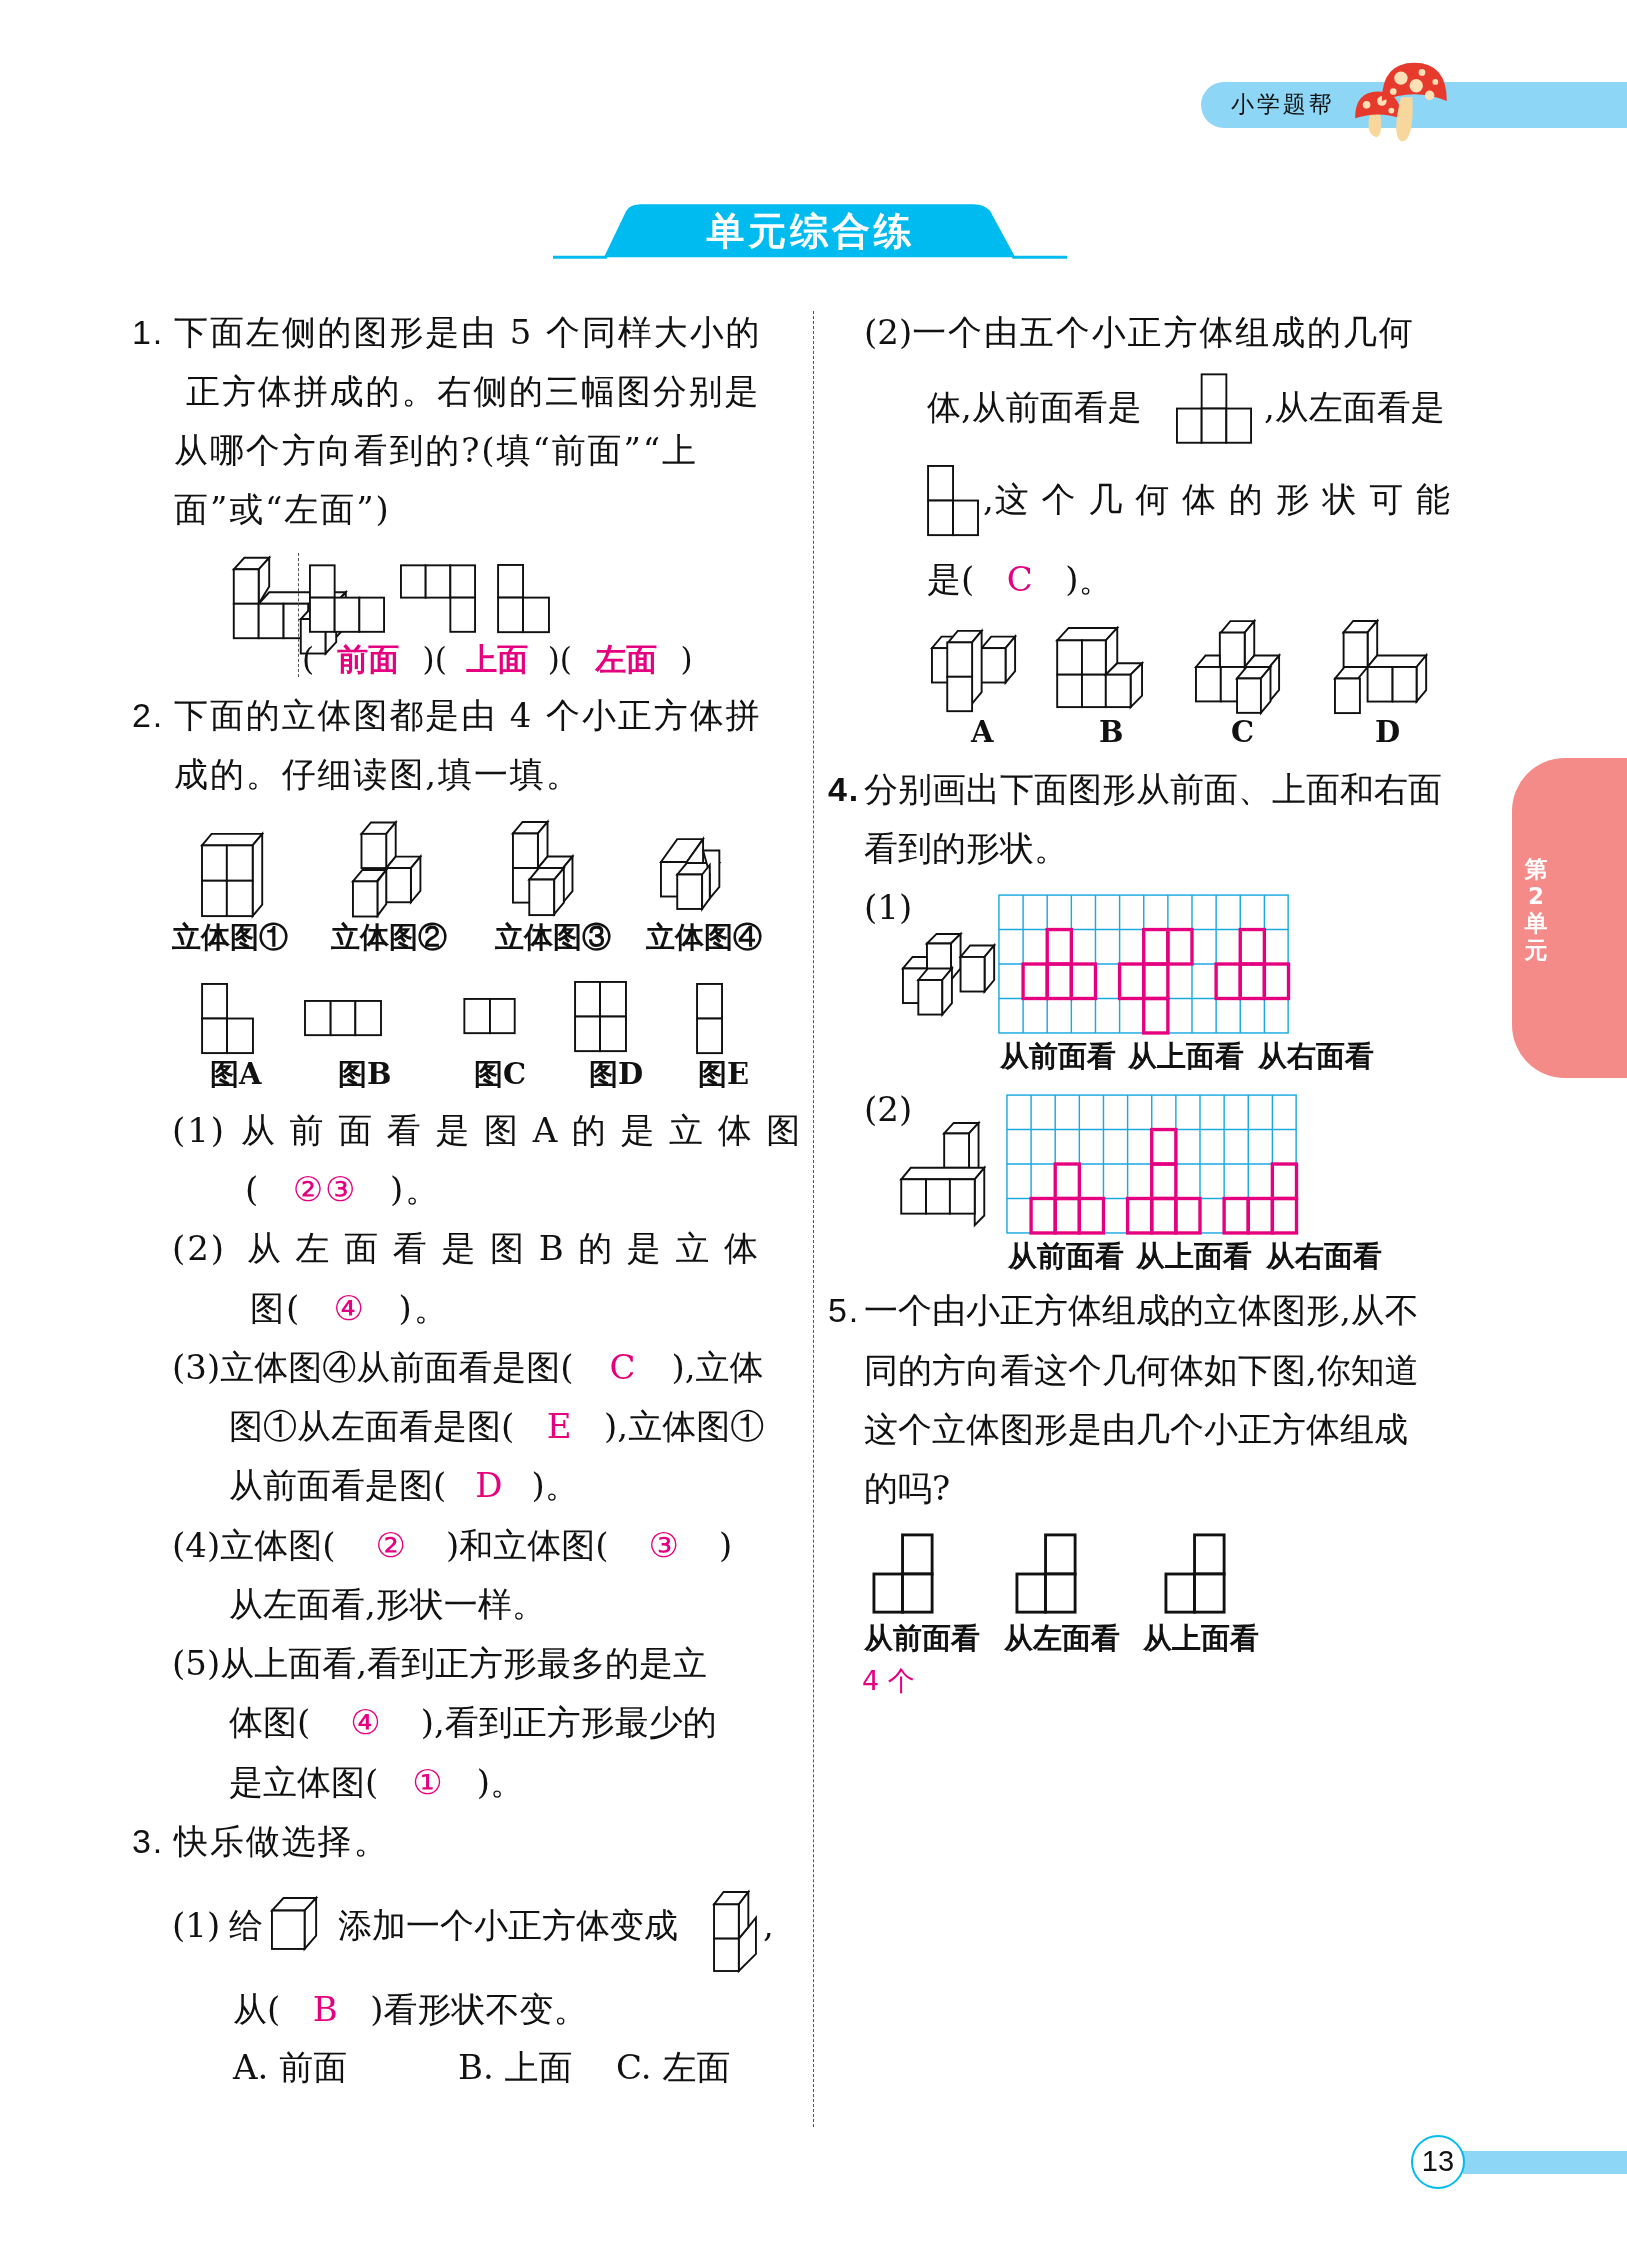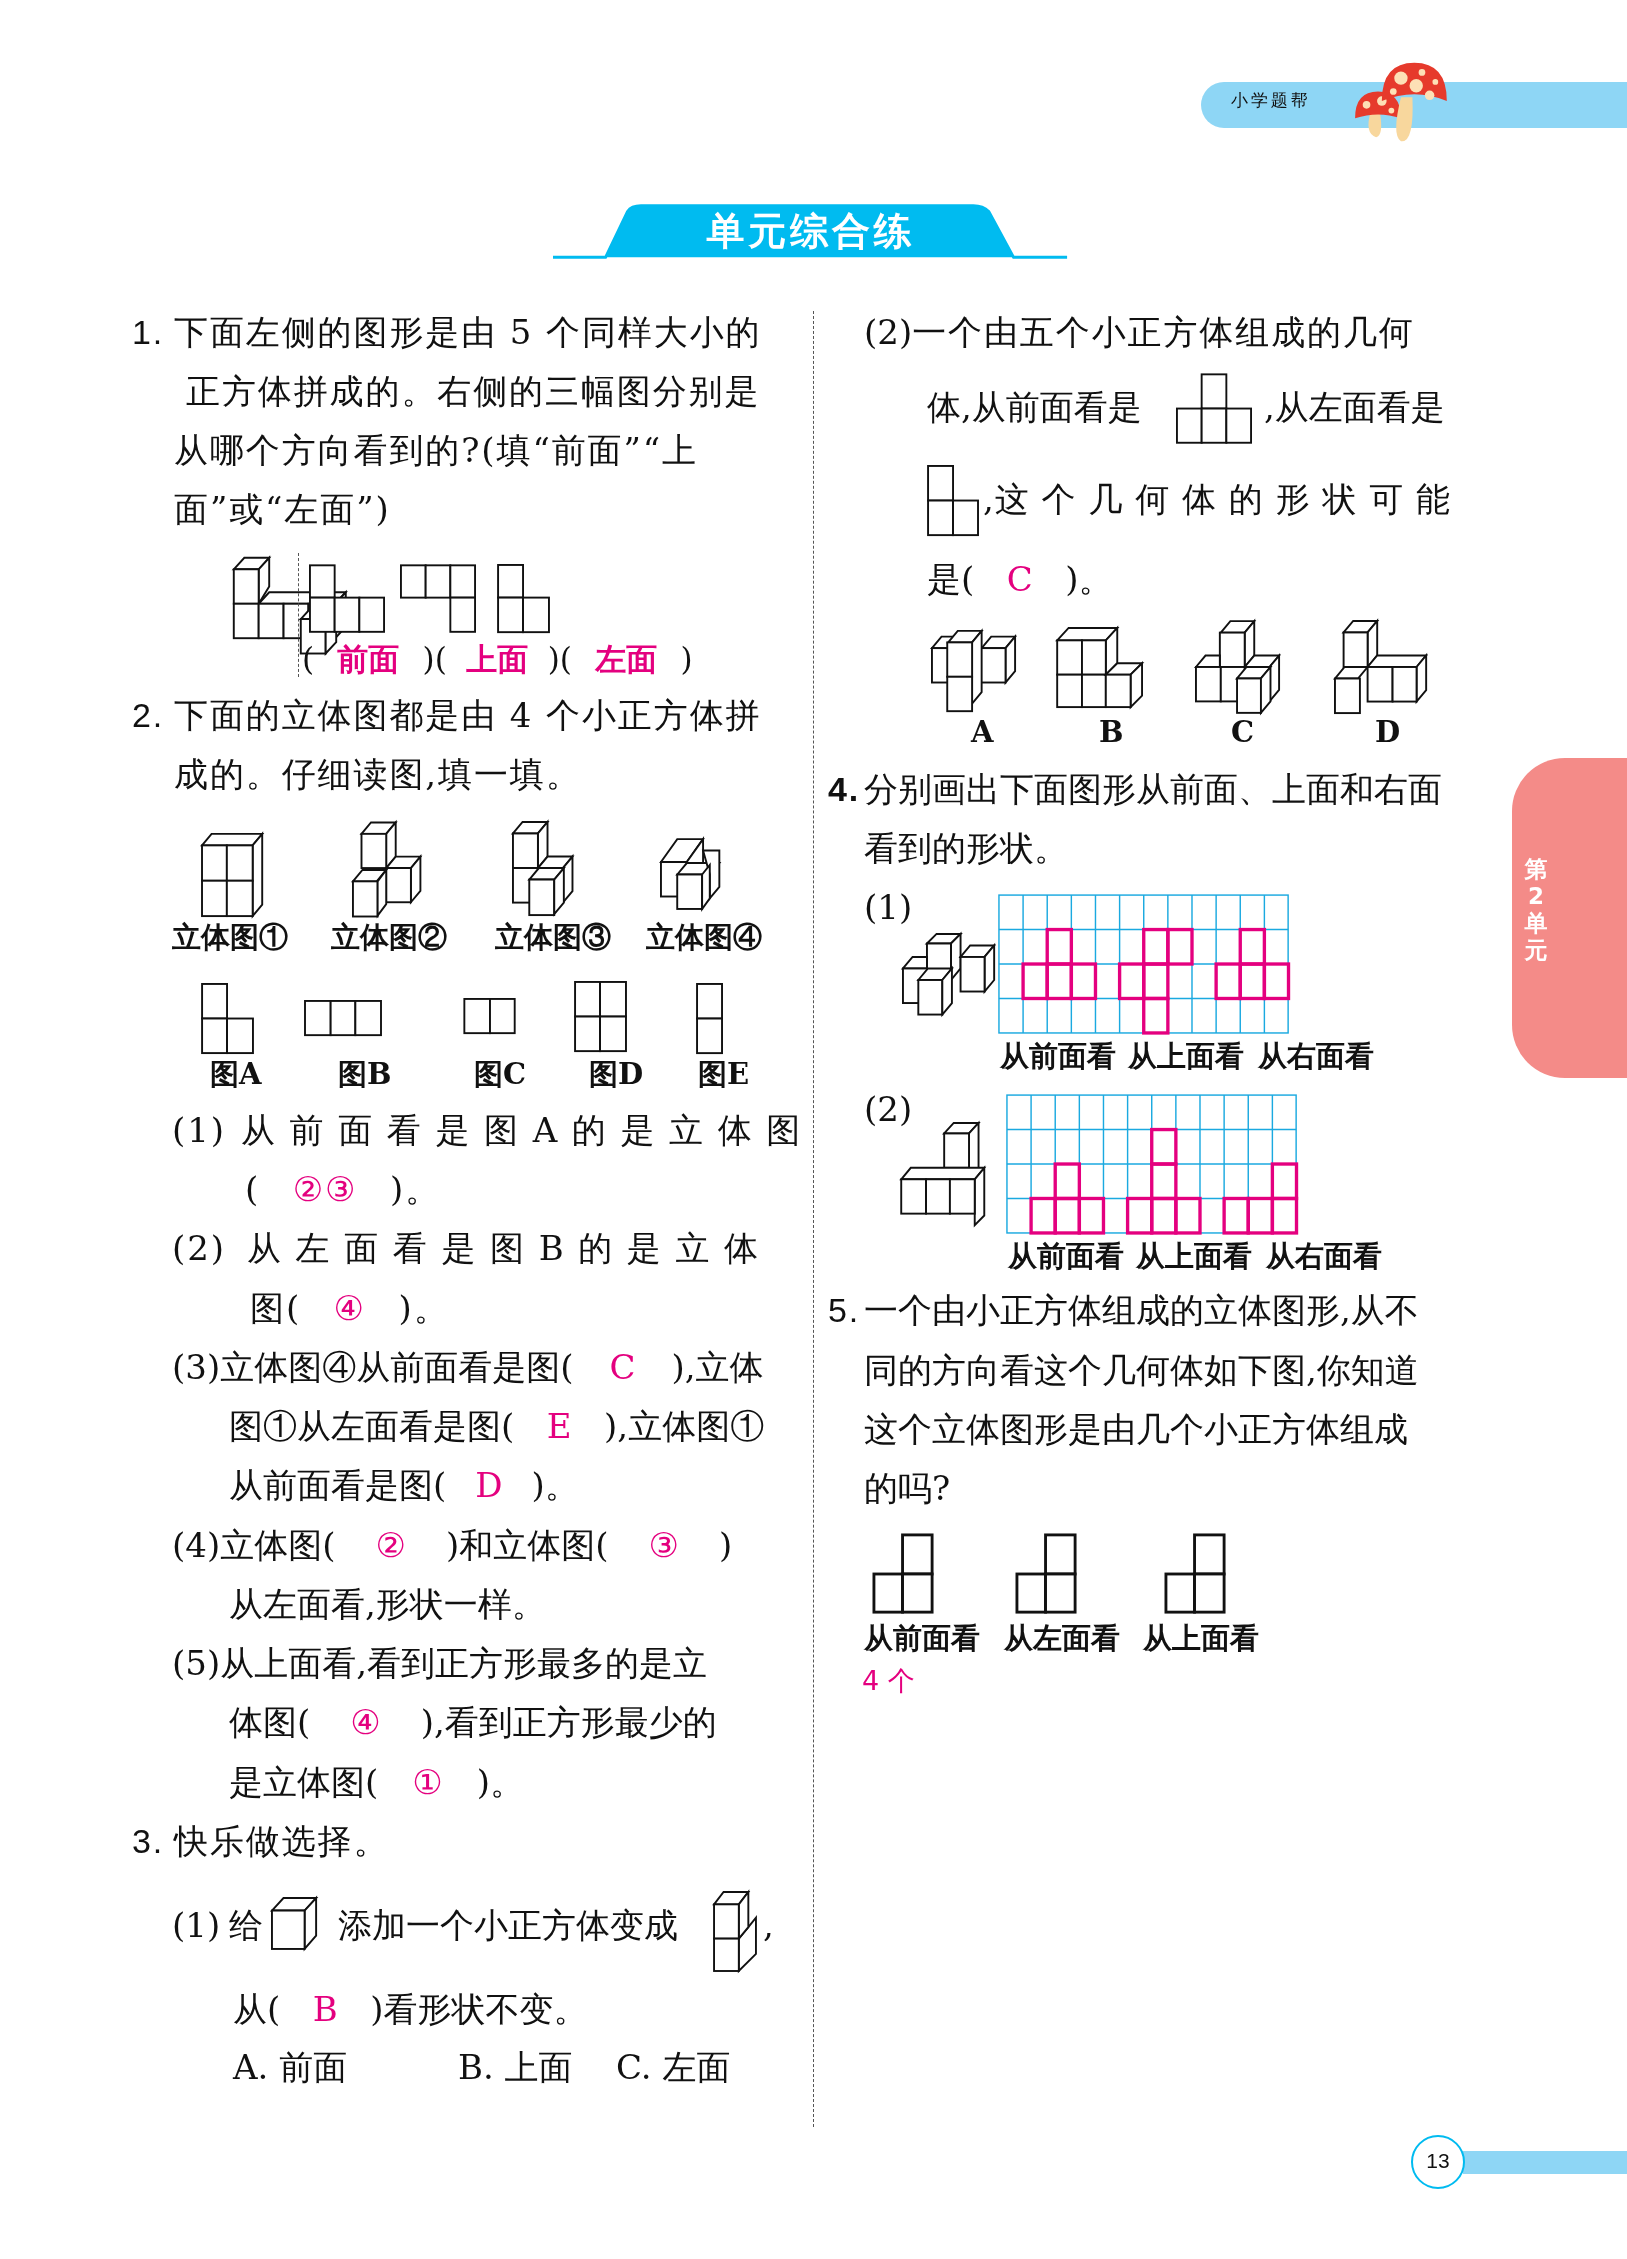--- a/index.html
+++ b/index.html
@@ -10,21 +10,21 @@
   .ans { color:#e4007f; }
   .lbl { position:absolute; font-size:29px; font-weight:bold; white-space:nowrap; }
   .num { font-family:"Liberation Sans","DejaVu Sans",sans-serif; }
   svg { position:absolute; overflow:visible; }
   svg .k { fill:#fff; stroke:#111; stroke-width:2; }
 </style>
 </head>
 <body>
 
 <div class="abs" style="left:1201px;top:82px;width:427px;height:46px;background:#8ed6f5;border-radius:23px 0 0 23px;"></div>
-<div class="abs" style="left:1231px;top:89px;font-family:'DejaVu Sans',sans-serif;font-size:17px;letter-spacing:2.9px;color:#111;">小学题帮</div>
+<div class="abs" style="left:1231px;top:89px;font-family:'DejaVu Sans',sans-serif;font-size:23px;letter-spacing:2.9px;color:#111;">小学题帮</div>
 <svg style="left:1353px;top:59px" width="115" height="86" viewBox="0 0 120 90">
   <path d="M18 56 q-6 22 6 26 q8 -2 4 -26z" fill="#f8d79d"></path>
   <path d="M2 62 q0 -28 24 -28 q24 0 24 28 q-24 -8 -48 0z" fill="#e63a2c"></path>
   <circle cx="14" cy="48" r="4" fill="#fde0b6"></circle>
     <circle cx="30" cy="44" r="5" fill="#fde0b6"></circle>
     <circle cx="40" cy="54" r="3" fill="#fde0b6"></circle>
   <path d="M50 40 q-10 40 0 46 q14 2 12 -46z" fill="#f8d79d"></path>
   <path d="M30 44 q0 -40 34 -40 q34 0 34 40 q-34 -14 -68 0z" fill="#e63a2c"></path>
   <circle cx="50" cy="20" r="7" fill="#fde0b6"></circle>
     <circle cx="66" cy="28" r="7" fill="#fde0b6"></circle>
@@ -44,21 +44,21 @@
 
 <div class="abs" style="left:1512px;top:758px;width:116px;height:320px;background:#f48b88;border-radius:53px 0 0 53px;"></div>
 <div class="abs" style="left:1512px;top:856px;width:48px;text-align:center;color:#fff;font-family:'DejaVu Sans',sans-serif;font-weight:bold;font-size:23px;line-height:27px;">
   <div>第</div>
   <div>2</div>
   <div>单</div>
   <div>元</div>
 </div>
 
 <div class="abs" style="left:1463px;top:2151px;width:165px;height:23px;background:#8ed6f5;"></div>
-<div class="abs" style="left:1411px;top:2135px;width:54px;height:54px;border:2.9px solid #00bbf0;border-radius:50%;background:#fff;text-align:center;line-height:48px;font-family:'Liberation Sans',sans-serif;font-size:21px;">13</div>
+<div class="abs" style="left:1411px;top:2135px;width:54px;height:54px;border:2.9px solid #00bbf0;border-radius:50%;background:#fff;text-align:center;line-height:48px;font-family:'Liberation Sans',sans-serif;font-size:29px;">13</div>
 
 <div class="t num" style="left:132px;top:311px;">1.</div>
 <div class="t" style="left:174px;top:311px;">下面左侧的图形是由 5 个同样大小的</div>
 <div class="t" style="left:186px;top:370px;">正方体拼成的。右侧的三幅图分别是</div>
 <div class="t" style="left:174px;top:429px;">从哪个方向看到的?(填“前面”“上</div>
 <div class="t" style="left:174px;top:488px;">面”或“左面”)</div>
 
 <svg style="left:229px;top:550px" width="134" height="96" viewBox="0 0 140 100">
   <path class="k" d="M5 20 L16 8 L42 8 L31 20 Z"></path>
     <path class="k" d="M31 20 L42 8 L42 38 L31 56Z"></path>

